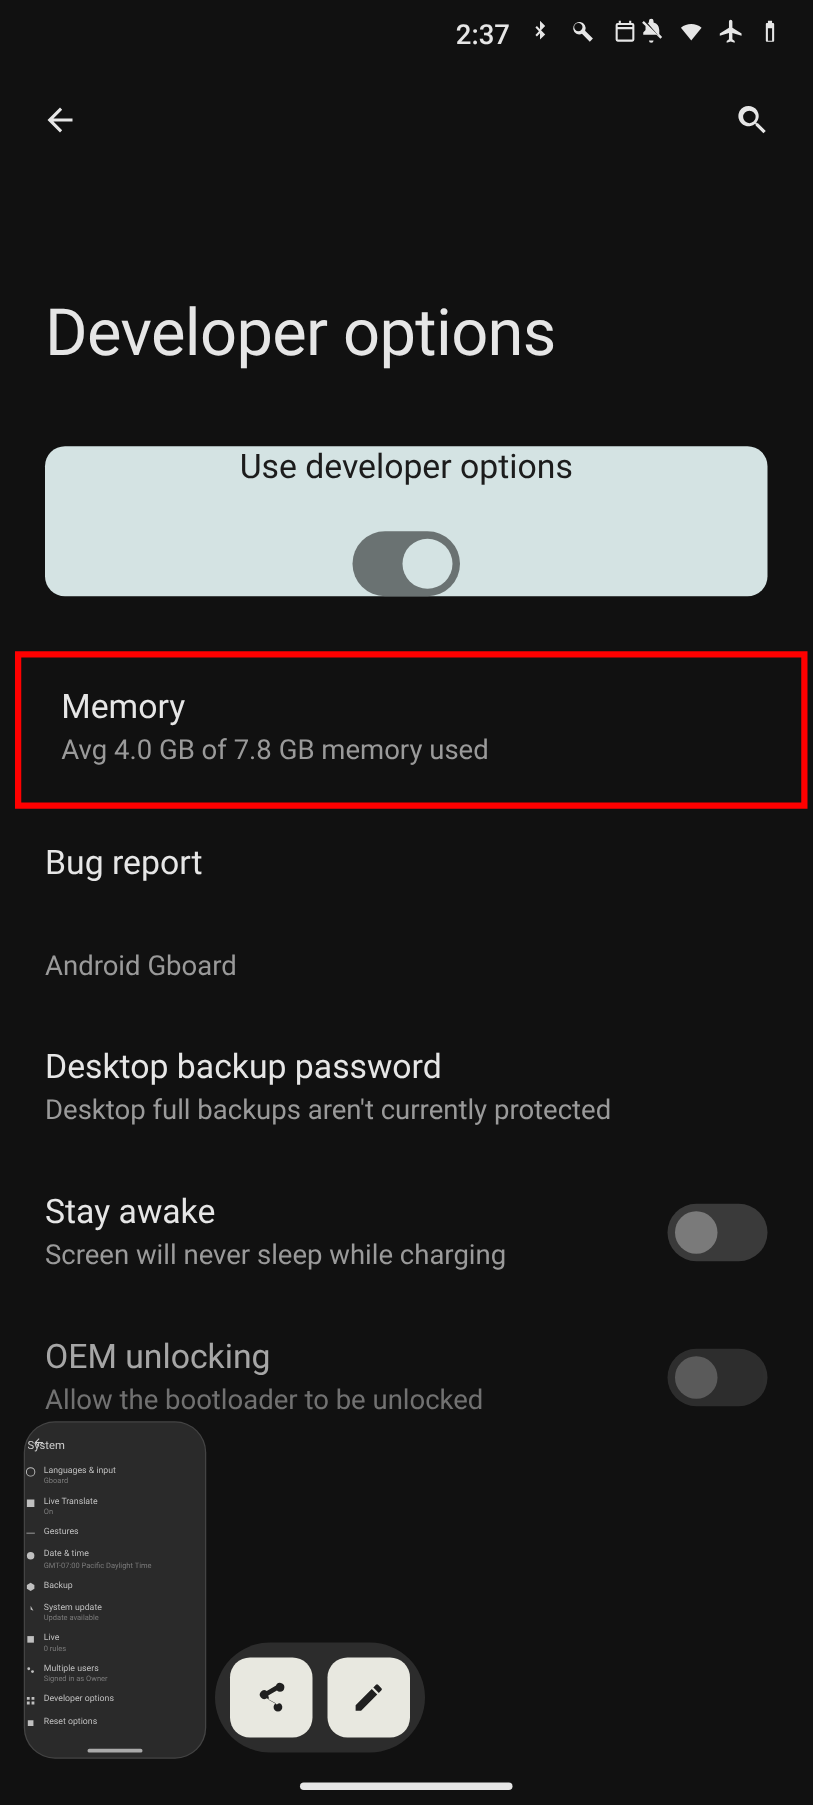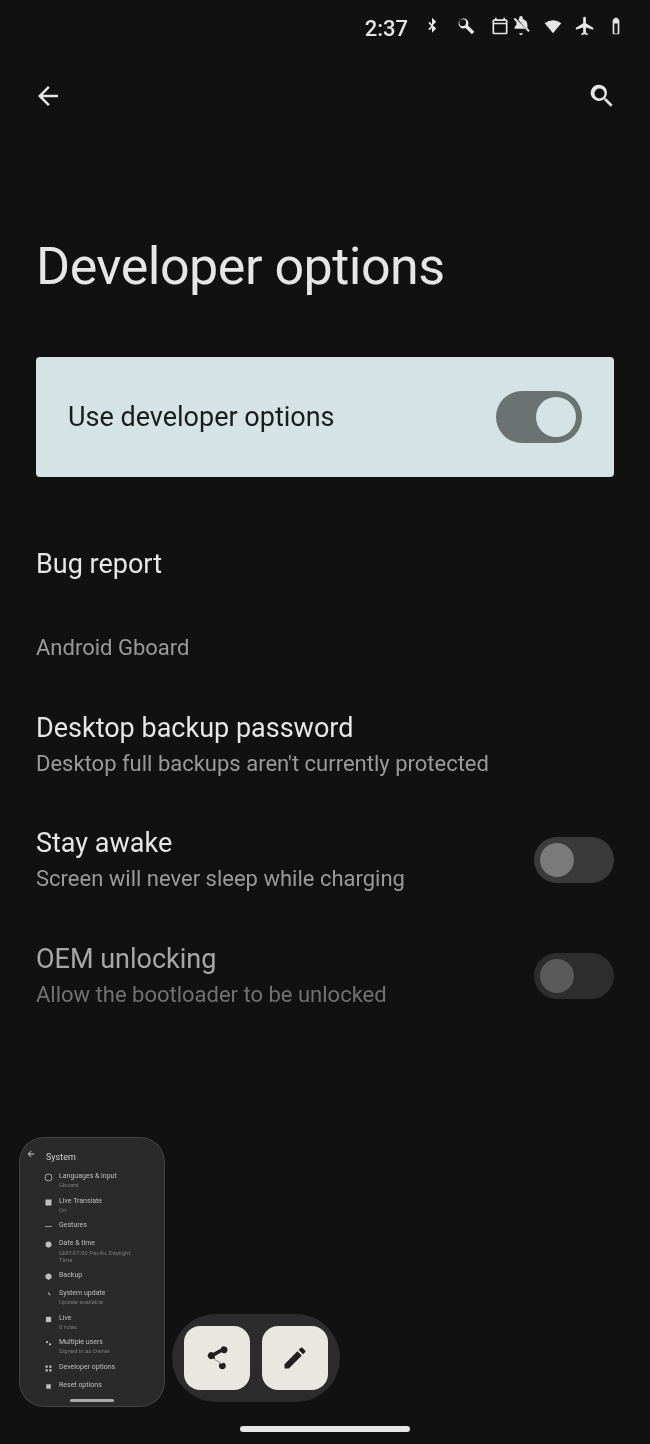--- a/index.html
+++ b/index.html
@@ -56,26 +56,27 @@
     font-size: 52px;
     font-weight: 400;
     letter-spacing: -0.5px;
     padding: 100px 36px 60px 36px;
   }
 
   
   .master-card {
     margin: 0 36px 48px 36px;
     background: #d4e3e3;
-    border-radius: 4px;
+    border-radius: 16px;
     height: 120px;
     display: flex;
     align-items: center;
     justify-content: space-between;
     padding: 0 32px;
+    flex-direction: column;
   }
   .master-card-label {
     color: #1c1c1c;
     font-size: 27px;
     font-weight: 400;
   }
   .master-switch {
     position: relative;
     width: 86px;
     height: 52px;
@@ -140,21 +141,21 @@
     position: absolute;
     left: 20px;
     bottom: 38px;
     width: 144px;
     height: 268px;
     background: #2a2a2a;
     border-radius: 24px;
     overflow: hidden;
     box-shadow: 0 0 0 1px #444;
   }
-  .shot-body { padding: 10px 24px; display:flex; flex-direction:column; gap:8px; }
+  .shot-body { padding: 10px 0; display:flex; flex-direction:column; gap:8px; }
   .shot-header { font-size: 9px; color:#cfcfcf; padding: 4px 0 2px 2px; }
   .shot-row { display:flex; align-items:flex-start; gap:6px; color:#bfbfbf; font-size:7px; line-height:1.2; }
   .shot-row .si { width:9px; height:9px; flex-shrink:0; margin-top:1px; }
   .shot-row .si svg { width:9px; height:9px; fill:#bfbfbf; }
   .shot-sub { color:#7a7a7a; font-size:6px; margin-top:1px; display:block;}
   .shot-homebar { position:absolute; bottom:4px; left:50%; width:44px; height:3px; background:#aaa; border-radius:2px; transform:translateX(-50%);}
   .shot-arrow { position:absolute; top:6px; left:6px; }
   .shot-arrow svg { width:10px; height:10px; fill:#cfcfcf;}
 
   
@@ -240,20 +241,26 @@
 <div class="page-title">Developer options</div>
 
 <div class="master-card">
   <span class="master-card-label">Use developer options</span>
   <div class="master-switch">
       <div class="knob"></div>
     </div>
 </div>
 
 <div>
+  <div class="settings-item highlight">
+    <div class="text">
+      <div class="item-title">Memory</div>
+      <div class="item-sub">Avg 4.0 GB of 7.8 GB memory used</div>
+    </div>
+  </div>
 
   <div class="settings-item">
     <div class="text">
       <div class="item-title">Bug report</div>
     </div>
   </div>
 
   <div class="settings-item">
     <div class="text">
       <div class="item-sub">Android Gboard</div>

